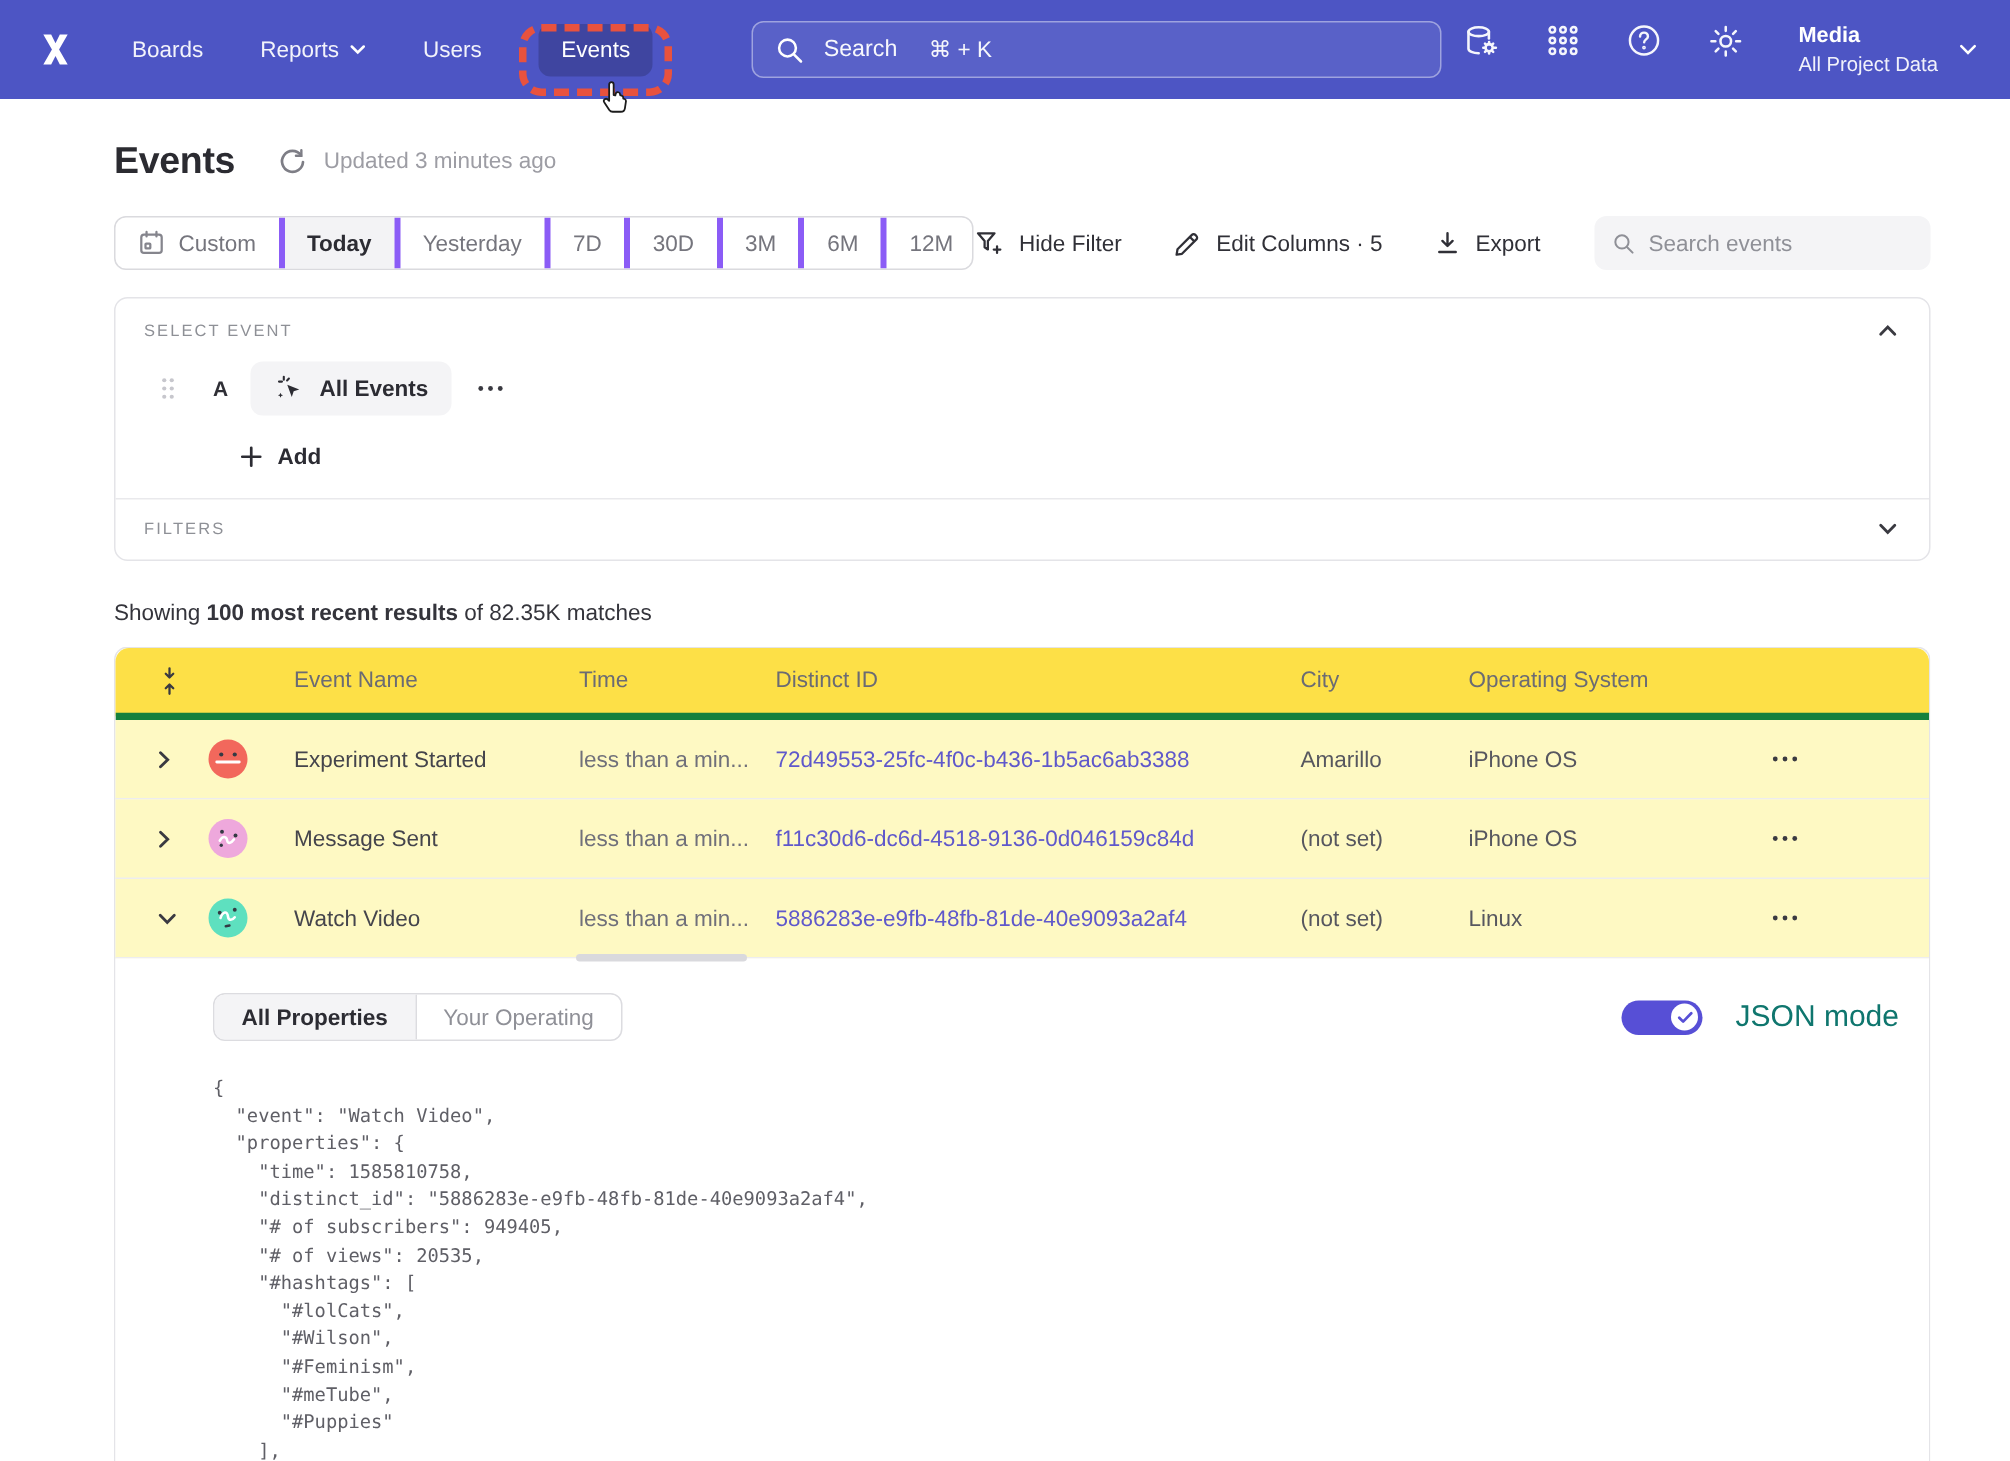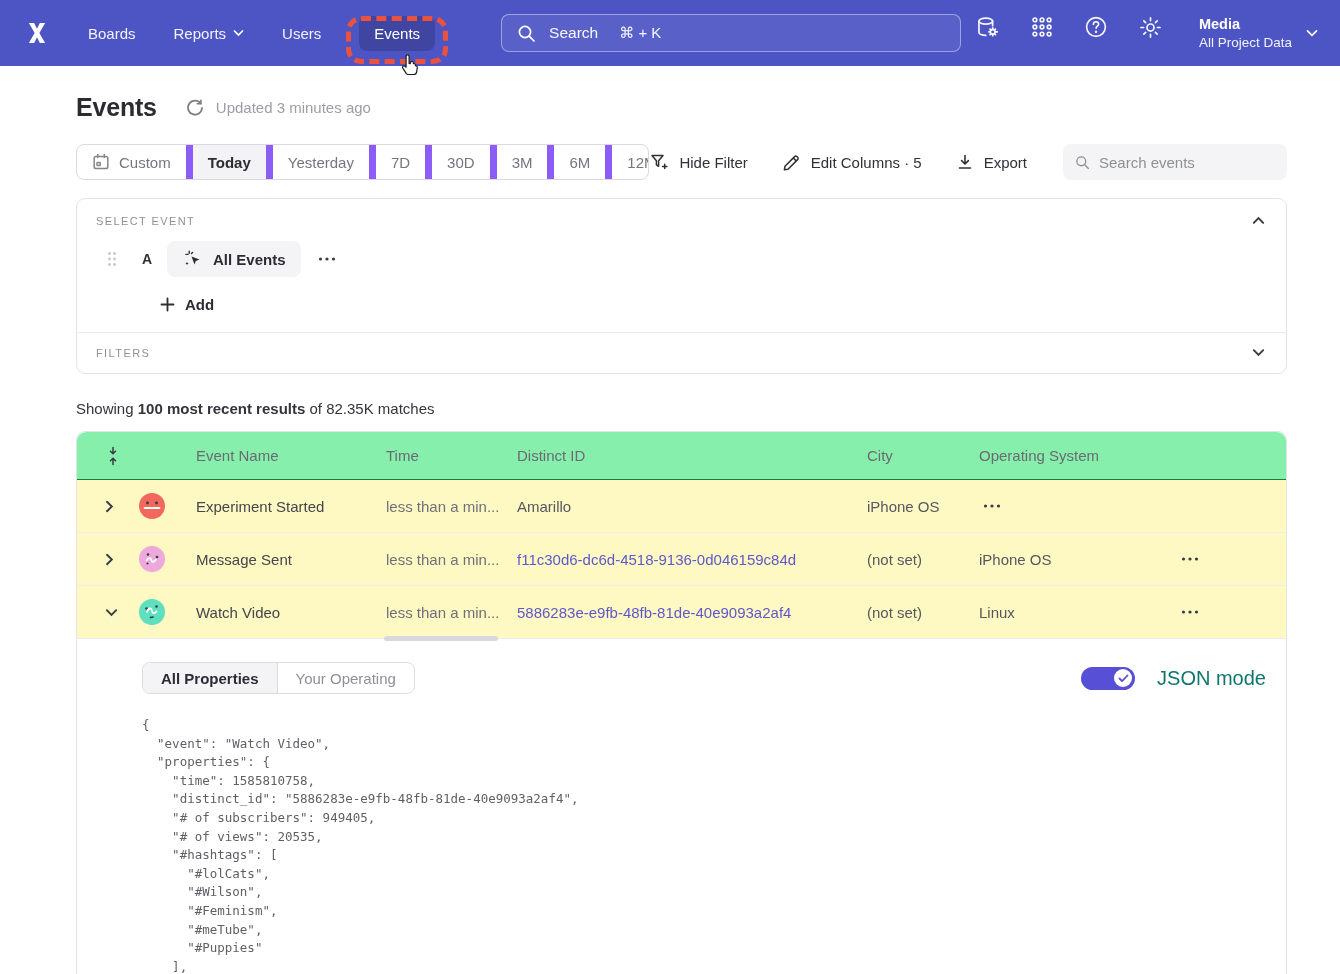--- a/index.html
+++ b/index.html
@@ -47,21 +47,21 @@
   .container{ margin:0 53px 0 76px; }
   .title-row{ display:flex; align-items:center; margin-top:27px; }
   .page-title{ font-size:25px; font-weight:700; color:#2b2b31; letter-spacing:-.2px; }
   .refresh-btn{ margin-left:29px; color:#7e7e86; cursor:pointer; }
   .updated-text{ margin-left:12px; color:#9d9da4; font-size:15px; }
 
   .controls-row{ display:flex; align-items:center; margin-top:22px; }
   .segmented{ display:inline-flex; border:1px solid #dadade; border-radius:8px; overflow:hidden; height:36px; background:#fff; }
   .segment{
     display:flex; align-items:center; gap:9px; padding:0 15px; font-size:15px;
-    color:#75757d; cursor:pointer; border-left:7px solid #8b5cf6; white-space:nowrap;
+    color:#75757d; cursor:pointer; border-left:4px solid #8b5cf6; white-space:nowrap;
   }
   .segment:first-child{ border-left:none; }
   .segment.active{ background:#f3f3f5; color:#2c2c33; font-weight:700; }
 
   .toolbar-actions{ display:flex; align-items:center; }
   .tool-btn{ display:flex; align-items:center; gap:10px; color:#303037; font-size:15px; cursor:pointer; margin-left:34px; white-space:nowrap; }
   .tool-btn:first-child{ margin-left:0; }
   .search-events{
     margin-left:36px; width:224px; height:36px; background:#f4f4f6; border-radius:8px;
     display:flex; align-items:center; gap:9px; padding:0 12px;
@@ -92,21 +92,21 @@
   .qb-divider{ border-top:1px solid #e9e9ec; margin-top:2px; }
   .filters-row{ display:flex; align-items:center; justify-content:space-between; padding:13px 19px 14px 19px; }
 
   
   .summary{ margin-top:26px; font-size:15px; color:#34343b; }
   .summary b{ font-weight:700; }
 
   
   .table-card{ border:1px solid #e4e4e8; border-bottom:none; border-radius:9px 9px 0 0; margin-top:14px; overflow:visible; }
   .tgrid{ display:grid; grid-template-columns:62px 57px 190px 131px 350px 112px 198px 1fr; align-items:center; }
-  .thead{ background:#86efac; height:48px; border-radius:9px 9px 0 0; border-bottom:1px solid #15803d; }
+  .thead{ background:#fde047; height:48px; border-radius:9px 9px 0 0; border-bottom:5px solid #15803d; }
   .th{ font-size:15px; color:#6b6b73; font-weight:400; }
   .sort-icon{ padding-left:28px; color:#3a3a41; cursor:pointer; }
   .trow{ height:53px; border-bottom:1px solid #ededf0; background:#fef9c3; }
   .row-caret{ padding-left:28px; color:#3a3a41; cursor:pointer; }
   .avatar{ width:26px; height:26px; border-radius:50%; position:relative; }
   .cell-name{ color:#45454c; }
   .cell-time{ color:#70707a; white-space:nowrap; overflow:hidden; }
   .cell-id{ color:#5f58cb; cursor:pointer; white-space:nowrap; overflow:hidden; }
   .cell-plain{ color:#57575f; }
   .row-more{ color:#3a3a41; cursor:pointer; justify-self:start; padding:6px 4px; }
@@ -369,20 +369,21 @@
       </span>
       <span class="avatar" style="background-color: rgb(242, 104, 92);">
         <svg width="26" height="26" viewBox="0 0 26 26" fill="none">
           <circle cx="8.5" cy="10" r="1.4" fill="#343a44"></circle>
             <circle cx="17.5" cy="10" r="1.4" fill="#343a44"></circle>
           <path d="M5.5 15h15" stroke="#fff" stroke-width="1.9" stroke-linecap="round"></path>
         </svg>
       </span>
       <span class="cell-name">Experiment Started</span>
       <span class="cell-time">less than a min...</span>
+      <span class="cell-id">72d49553-25fc-4f0c-b436-1b5ac6ab3388</span>
       <span class="cell-plain">Amarillo</span>
       <span class="cell-plain">iPhone OS</span>
       <span class="row-more">
         <svg width="18" height="4" viewBox="0 0 18 4" fill="currentColor">
             <circle cx="2.5" cy="2" r="1.6"></circle>
             <circle cx="9" cy="2" r="1.6"></circle>
             <circle cx="15.5" cy="2" r="1.6"></circle>
           </svg>
       </span>
     </div>

